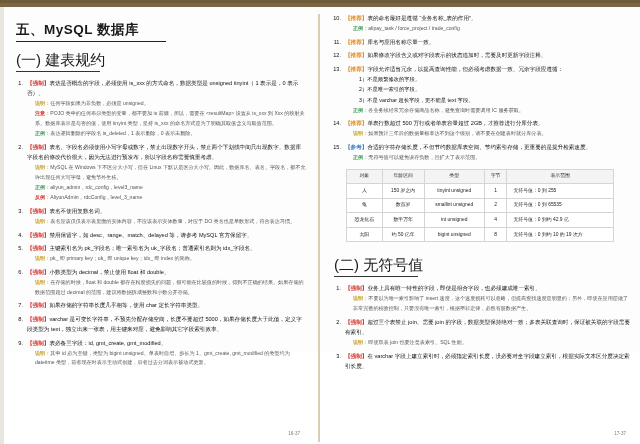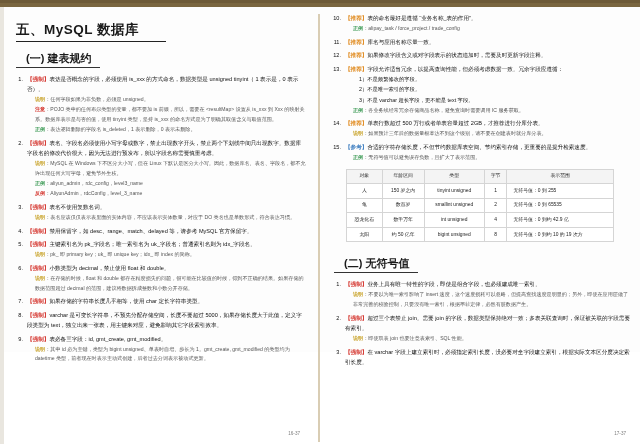--- a/index.html
+++ b/index.html
@@ -53,24 +53,24 @@
     color: #1a1a1a;
     letter-spacing: .5px;
     margin: 8px 0 2px 2px;
   }
   .title-rule {
     width: 150px; height: 1px;
     background: #222;
     margin: 1px 0 9px 2px;
   }
   h2.sub-title {
-    font-size: 11px;
-    font-weight: bold;
+    font-size: 15px;
+    font-weight: normal;
     color: #1a1a1a;
-    margin: 5px 0 1px 12px;
+    margin: 5px 0 1px 2px;
   }
   .sub-rule {
     width: 84px; height: 1px;
     background: #333;
     margin: 1px 0 6px 2px;
   }
   h2.sub-title-r { margin-top: 14px; }
 
   ol.rules { list-style: none; }
   li.rule {

